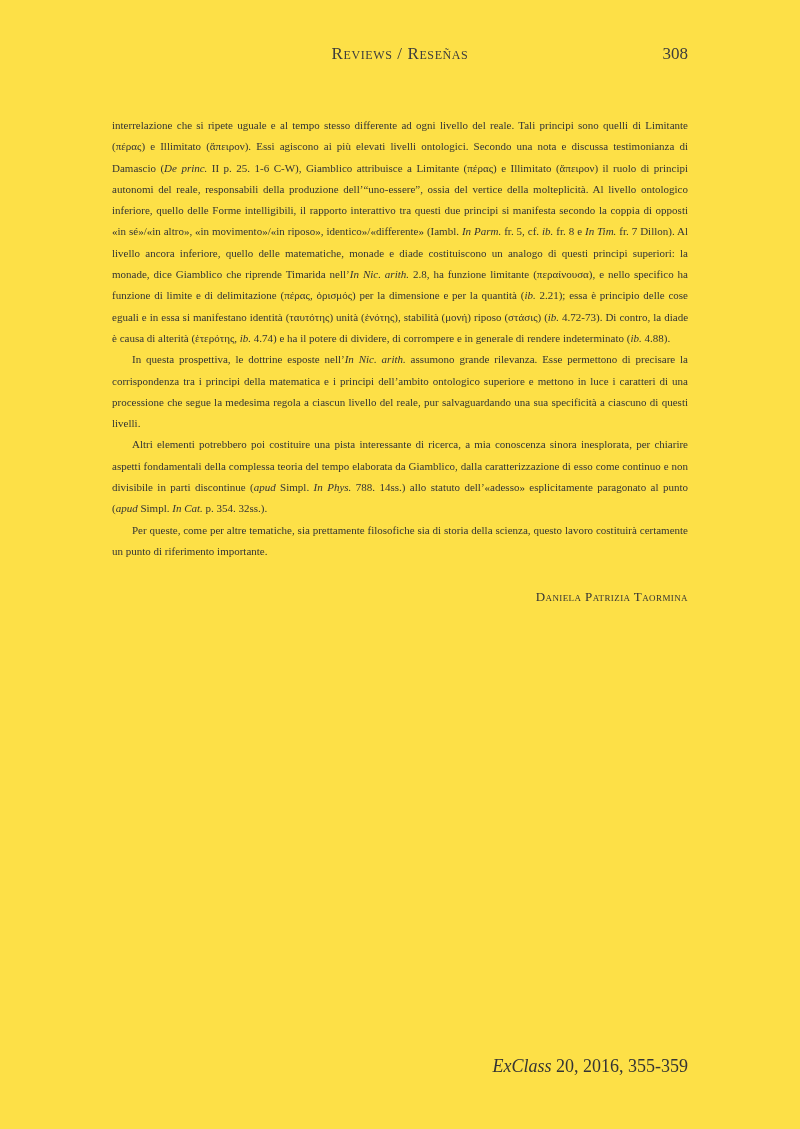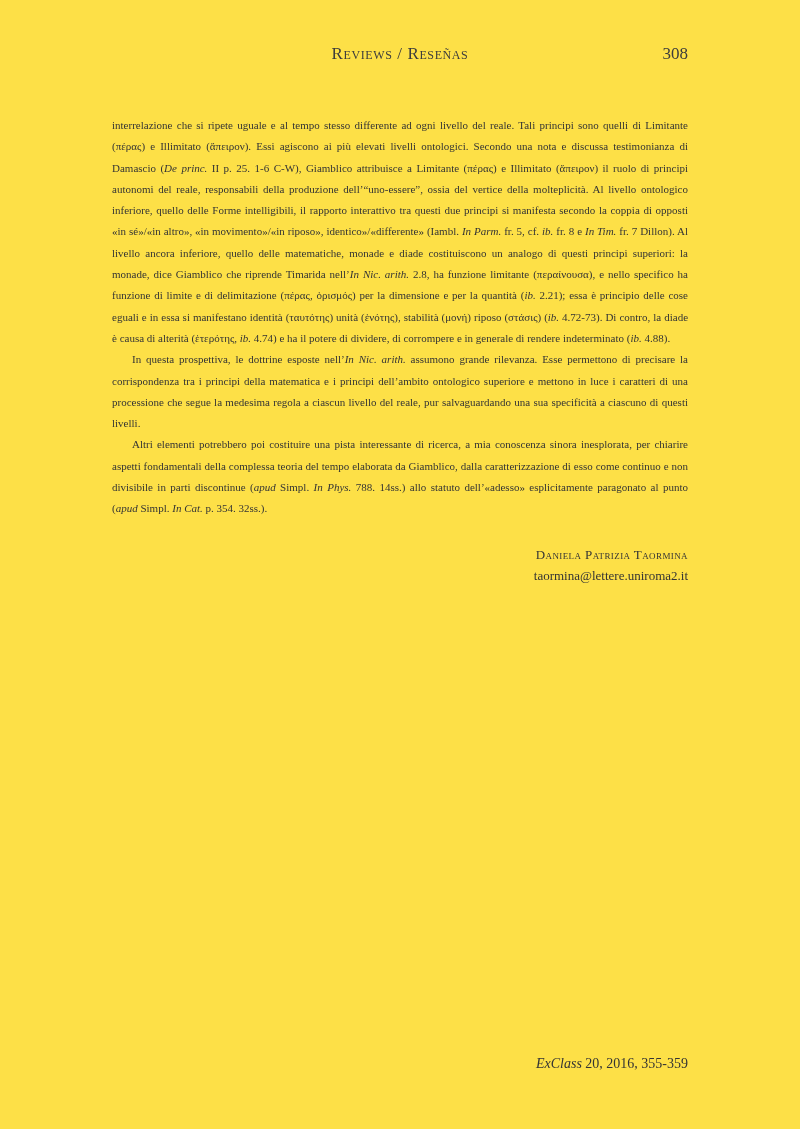--- a/index.html
+++ b/index.html
@@ -60,42 +60,42 @@
     color: #343434;
   }
   .signature .sig-name {
     font-variant: small-caps;
     letter-spacing: 0.4px;
   }
   .footer {
     position: absolute;
     top: 1056px;
     right: 112px;
-    font-size: 14px;
+    font-size: 18px;
     color: #343434;
   }
 </style>
 </head>
 <body>
 
 <div class="page" style="background: #fde047; color: rgb(52, 52, 52);">
   <div class="content">
 
     <div class="running-head">
       <div class="title">Reviews / Reseñas</div>
       <div class="pageno">308</div>
     </div>
 
     <div class="bodytext">
       <p><span>interrelazione che si ripete uguale e al tempo stesso differente ad ogni livello del reale. Tali principi sono quelli di Limitante (πέρας) e Illimitato (ἄπειρον). Essi agiscono ai più elevati livelli ontologici. Secondo una nota e discussa testimonianza di Damascio (</span><span class="it">De princ.</span><span> II p. 25. 1-6 C-W), Giamblico attribuisce a Limitante (πέρας) e Illimitato (ἄπειρον) il ruolo di principi autonomi del reale, responsabili della produzione dell’“uno-essere”, ossia del vertice della molteplicità. Al livello ontologico inferiore, quello delle Forme intelligibili, il rapporto interattivo tra questi due principi si manifesta secondo la coppia di opposti «in sé»/«in altro», «in movimento»/«in riposo», identico»/«differente» (Iambl. </span><span class="it">In Parm.</span><span> fr. 5, cf. </span><span class="it">ib.</span><span> fr. 8 e </span><span class="it">In Tim.</span><span> fr. 7 Dillon). Al livello ancora inferiore, quello delle matematiche, monade e diade costituiscono un analogo di questi principi superiori: la monade, dice Giamblico che riprende Timarida nell’</span><span class="it">In Nic. arith.</span><span> 2.8, ha funzione limitante (περαίνουσα), e nello specifico ha funzione di limite e di delimitazione (πέρας, ὁρισμός) per la dimensione e per la quantità (</span><span class="it">ib.</span><span> 2.21); essa è principio delle cose eguali e in essa si manifestano identità (ταυτότης) unità (ἑνότης), stabilità (μονή) riposo (στάσις) (</span><span class="it">ib.</span><span> 4.72-73). Di contro, la diade è causa di alterità (ἑτερότης, </span><span class="it">ib.</span><span> 4.74) e ha il potere di dividere, di corrompere e in generale di rendere indeterminato (</span><span class="it">ib.</span><span> 4.88).</span></p>
       <p class="indent"><span>In questa prospettiva, le dottrine esposte nell’</span><span class="it">In Nic. arith.</span><span> assumono grande rilevanza. Esse permettono di precisare la corrispondenza tra i principi della matematica e i principi dell’ambito ontologico superiore e mettono in luce i caratteri di una processione che segue la medesima regola a ciascun livello del reale, pur salvaguardando una sua specificità a ciascuno di questi livelli.</span></p>
       <p class="indent"><span>Altri elementi potrebbero poi costituire una pista interessante di ricerca, a mia conoscenza sinora inesplorata, per chiarire aspetti fondamentali della complessa teoria del tempo elaborata da Giamblico, dalla caratterizzazione di esso come continuo e non divisibile in parti discontinue (</span><span class="it">apud</span><span> Simpl. </span><span class="it">In Phys.</span><span> 788. 14ss.) allo statuto dell’«adesso» esplicitamente paragonato al punto (</span><span class="it">apud</span><span> Simpl. </span><span class="it">In Cat.</span><span> p. 354. 32ss.).</span></p>
+      <p class="indent"><span>Per queste, come per altre tematiche, sia prettamente filosofiche sia di storia della scienza, questo lavoro costituirà certamente un punto di riferimento importante.</span></p>
     </div>
 
     <div class="signature">
       <div class="sig-name">Daniela Patrizia Taormina</div>
-      <div>taormina@lettere.uniroma2.it</div>
     </div>
 
   </div>
 
   <div class="footer"><span class="it">ExClass</span><span> 20, 2016, 355-359</span></div>
 </div>
 
 </body></html>

